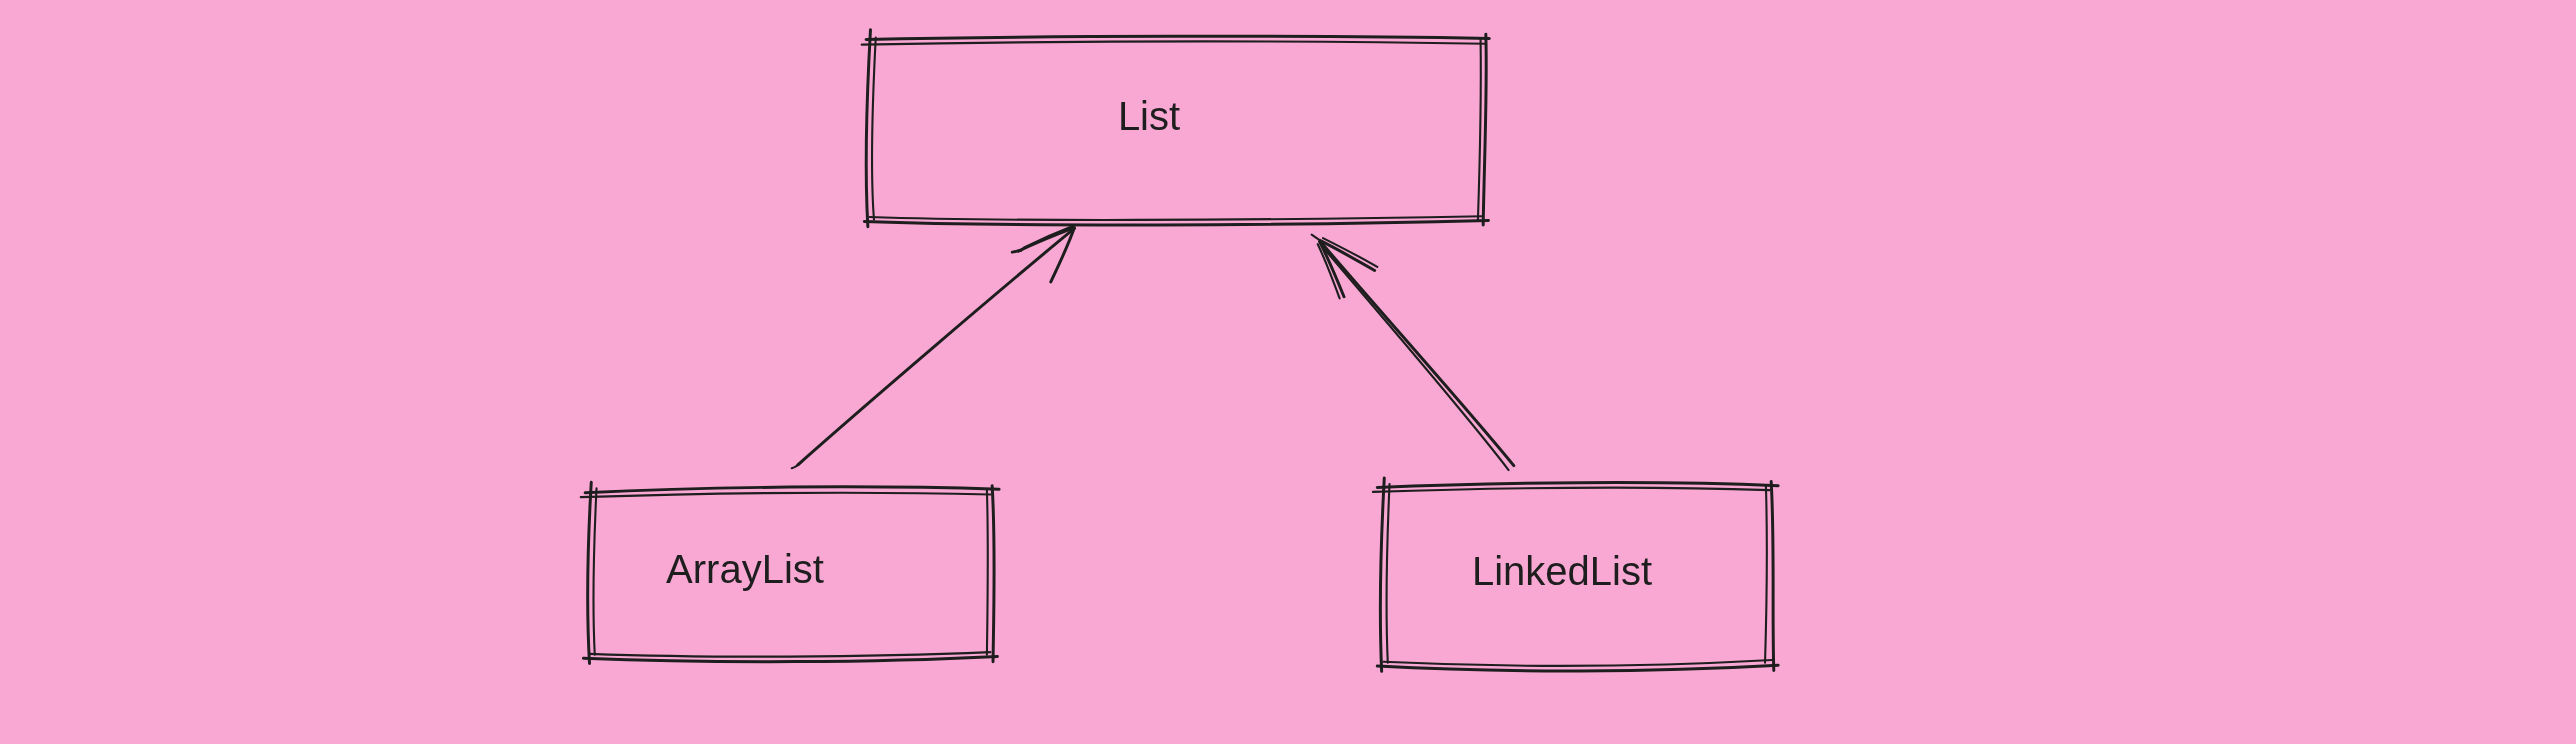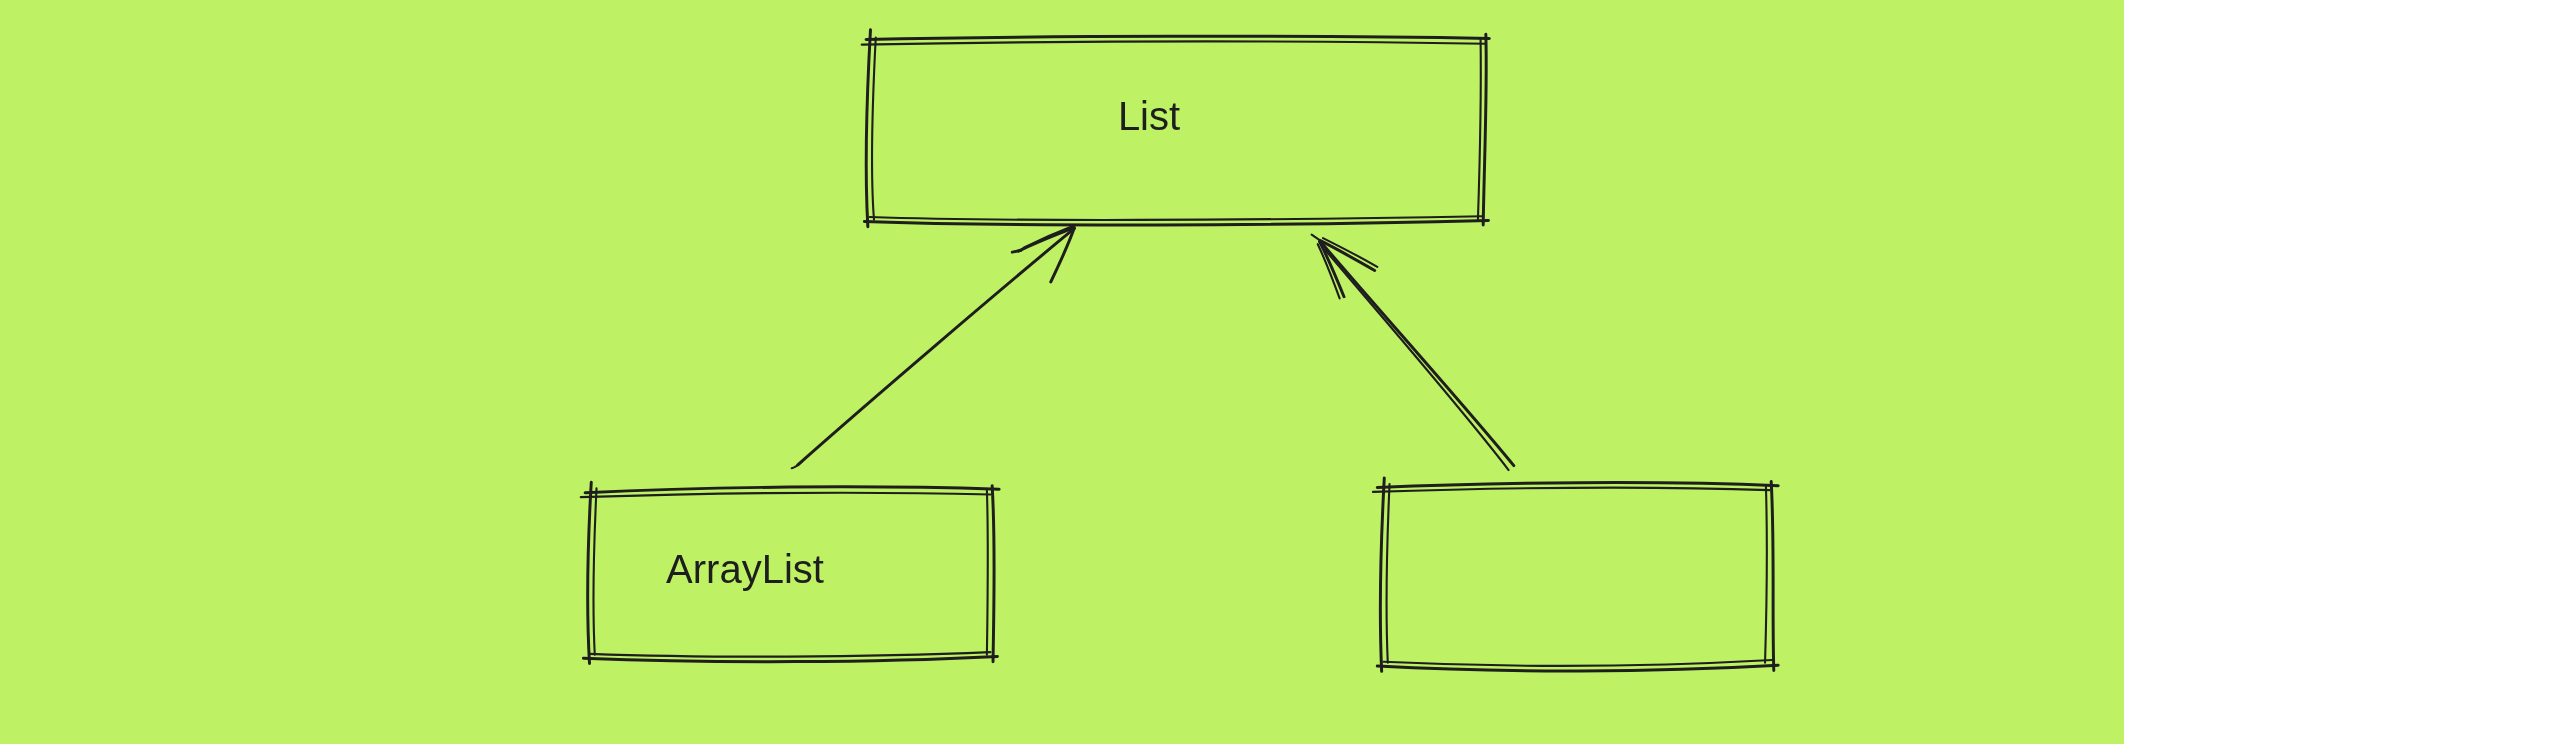--- a/index.html
+++ b/index.html
@@ -7,23 +7,23 @@
     padding: 0;
     background: #ffffff;
   }
   body {
     width: 2576px;
     height: 744px;
     font-family: "Liberation Sans", sans-serif;
   }
   .canvas {
     position: relative;
-    width: 2124px;
+    width: 2576px;
     height: 744px;
-    background: #bef264;
+    background: #f9a8d4;
     overflow: hidden;
   }
   svg.strokes {
     position: absolute;
     left: 0;
     top: 0;
     width: 2576px;
     height: 744px;
     display: block;
   }
@@ -102,15 +102,16 @@
       <path class="dbl" d="M 1573 305 C 1551 292 1527 280 1511 272"></path>
       <path class="main" d="M 1535 339 C 1526 317 1516 293 1507 276"></path>
       <path class="dbl" d="M 1530 341 C 1522 319 1513 296 1505 279"></path>
     </g>
   </svg>
 
   <div class="node-label" style="left:1149px; top:116px">List</div>
 
   <div class="node-label" style="left:745px; top:569px">ArrayList</div>
 
+  <div class="node-label" style="left:1562px; top:571px">LinkedList</div>
 
 </div>
 
 
 </body></html>

